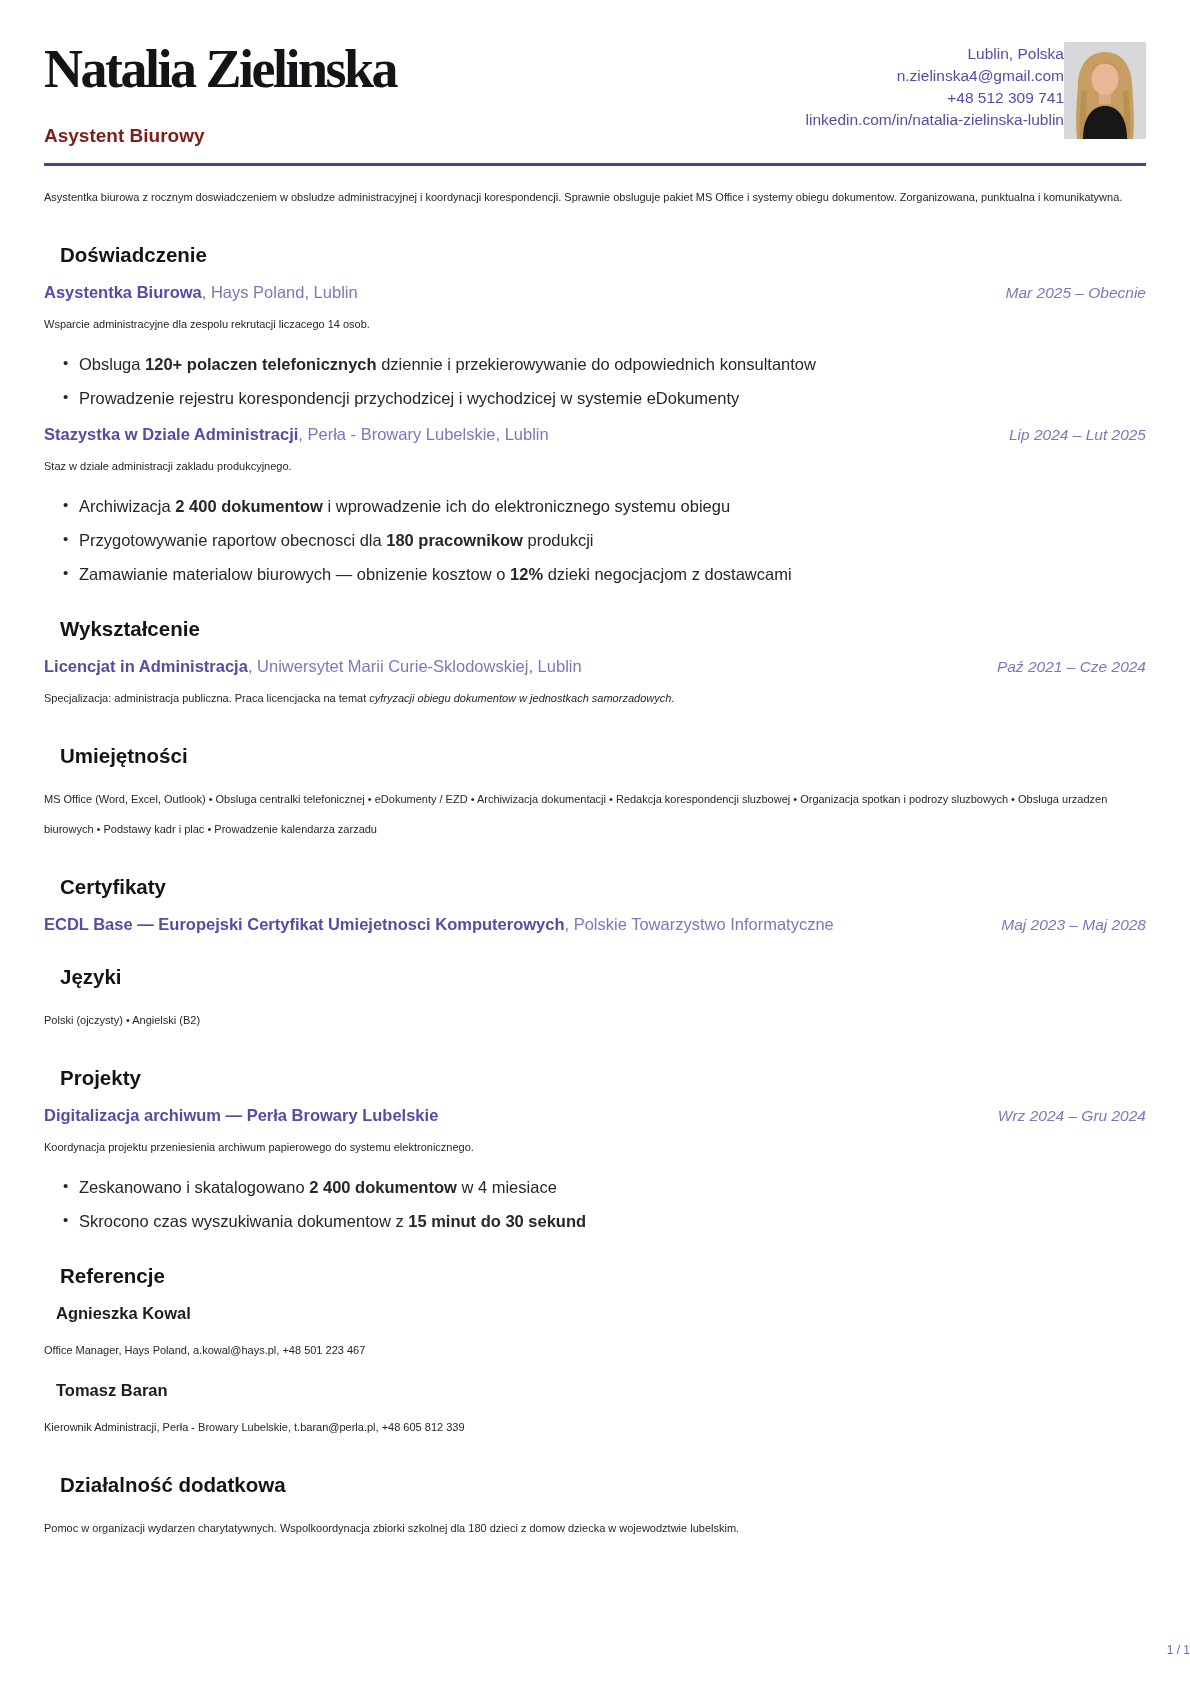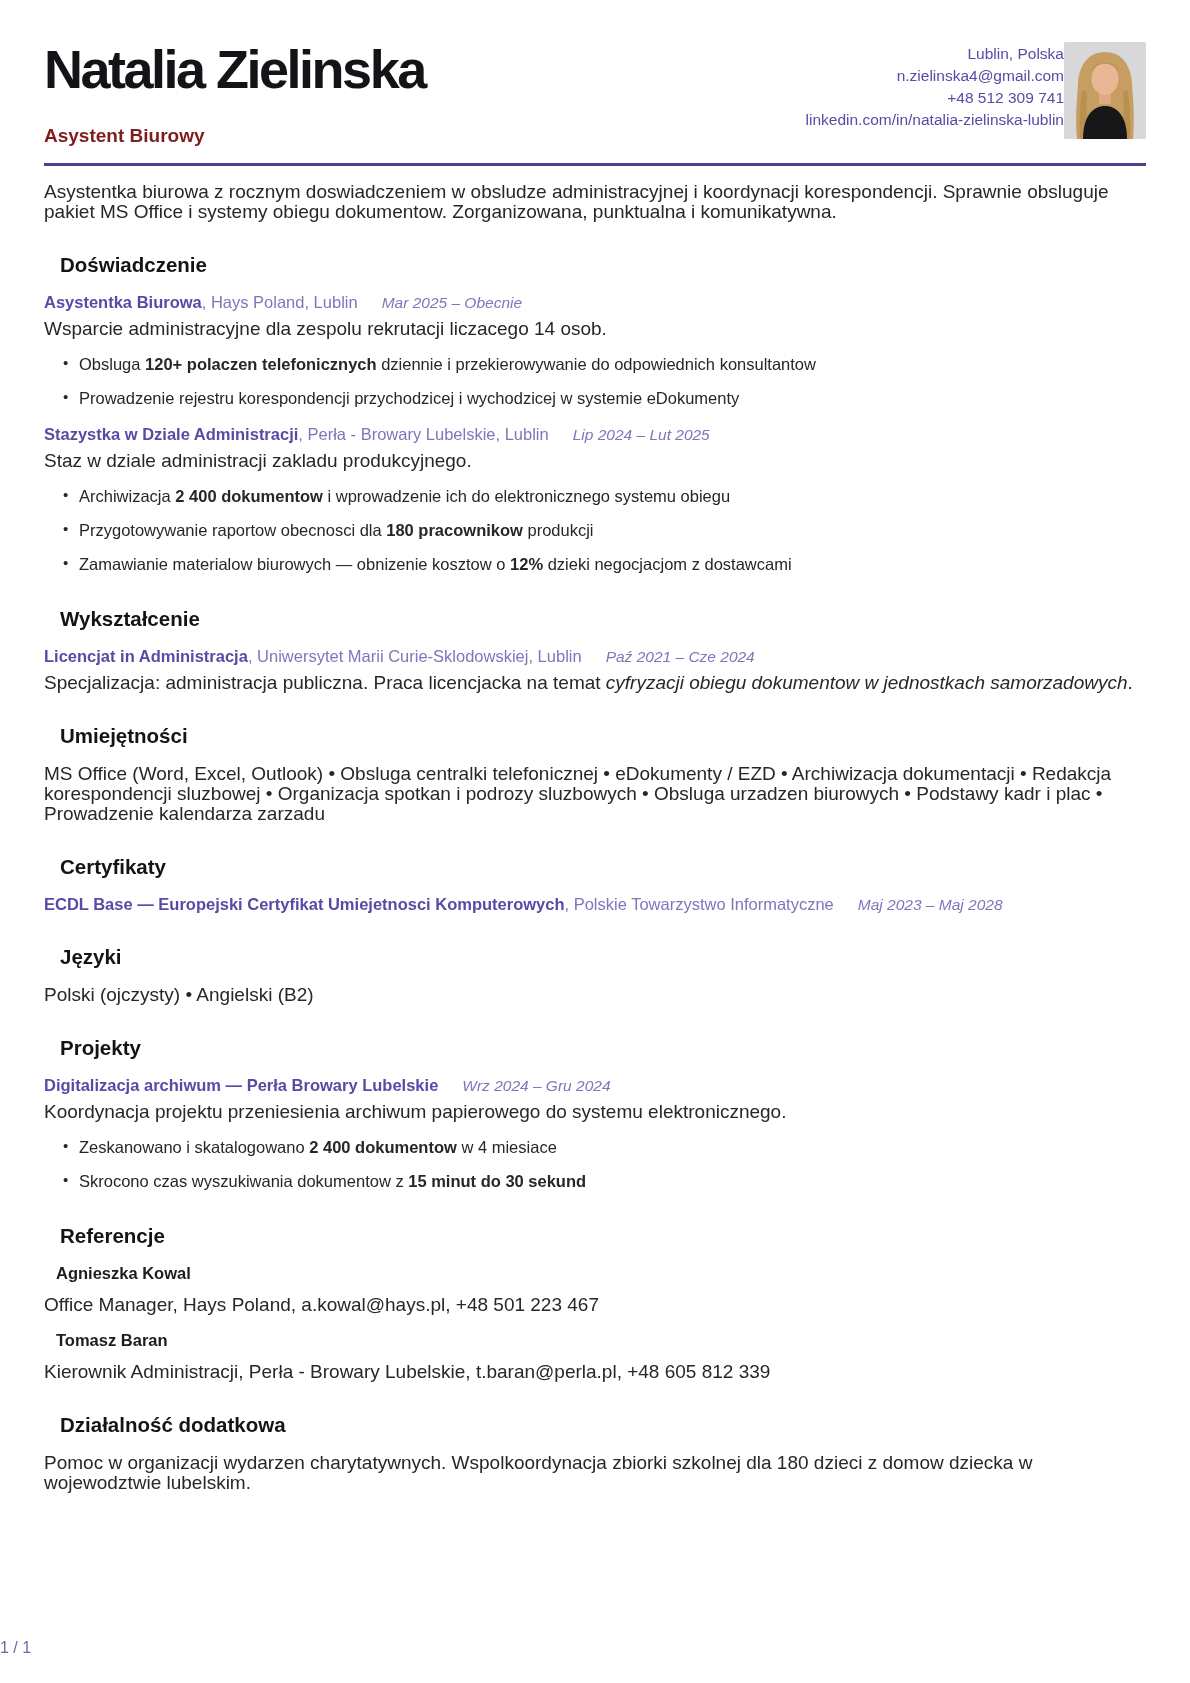--- a/index.html
+++ b/index.html
@@ -20,51 +20,51 @@
     padding:42px 44px;
     background:#fff;
     overflow:hidden;
     font-family:"Liberation Sans", sans-serif;
     color:var(--body);
   }
   
   .header{display:flex;justify-content:space-between;align-items:flex-start;}
   .name{
     margin:0;
-    font-family:Liberation Sans, sans-serif;
+    font-family:Liberation Serif, serif;
     font-weight:bold;
     font-size:54px;
     letter-spacing:-2.5px;
     line-height:1.02;
     color:var(--ink);
   }
   .job-title{margin-top:28px;font-size:19px;font-weight:bold;color:#7f1d1d;}
   .header-right{display:flex;align-items:flex-start;flex:none;}
   .contact{text-align:right;font-size:15.5px;line-height:22px;color:var(--accent);padding-top:1px;}
   .photo{width:82px;height:97px;border-radius:2px;overflow:hidden;flex:none;background:var(--photo-bg);}
   .divider{height:3px;background:var(--divider);margin-top:16px;}
   .summary{margin:16px 0 0;}
-  .body-text{font-size:19px;line-height:20px;color:var(--body);}
+  .body-text{font-size:11px;line-height:30px;color:var(--body);}
   
   section{margin-top:31px;}
   h2.sec-heading{font-size:20.5px;margin:16px;color:var(--ink);font-weight:bold;}
   .sec-text{margin:13px 0 0;}
   .entry{margin-top:15px;}
-  .entry-head{display:flex;align-items:baseline;gap:24px;}
+  .entry-head{display:flex;justify-content:space-between;align-items:baseline;}
   .entry-title{font-weight:bold;color:var(--accent);font-size:16.5px;}
   .entry-rest{color:var(--accent-soft);font-size:16.5px;}
   .entry-date{font-style:italic;color:var(--accent-soft);font-size:15.5px;white-space:nowrap;flex:none;}
   .entry-desc{margin:7px 0 0;}
   .bullets{list-style:none;margin:13px 0 0;padding:0 0 0 19px;}
   .bullets li{position:relative;padding-left:16px;margin-bottom:10px;font-size:16.5px;line-height:24px;}
   .bullets li::before{content:"\2022";position:absolute;left:0;top:-1px;color:var(--body);font-size:15px;}
   .ref{margin-top:16px;}
   .ref-name{margin:12px;font-weight:bold;font-size:16.5px;color:#1c1c22;}
   .ref-detail{margin:6px 0 0;}
-  .footer{position:absolute;left:0;right:0;bottom:26px;text-align:left;font-size:16px;color:var(--footer);}
+  .footer{position:absolute;left:0;right:0;bottom:26px;text-align:right;font-size:12px;color:var(--footer);}
   em{font-style:italic;}
   strong{font-weight:bold;}
 </style>
 </head>
 <body>
 
 <div class="page">
 
   <header class="header">
     <div class="header-left">

